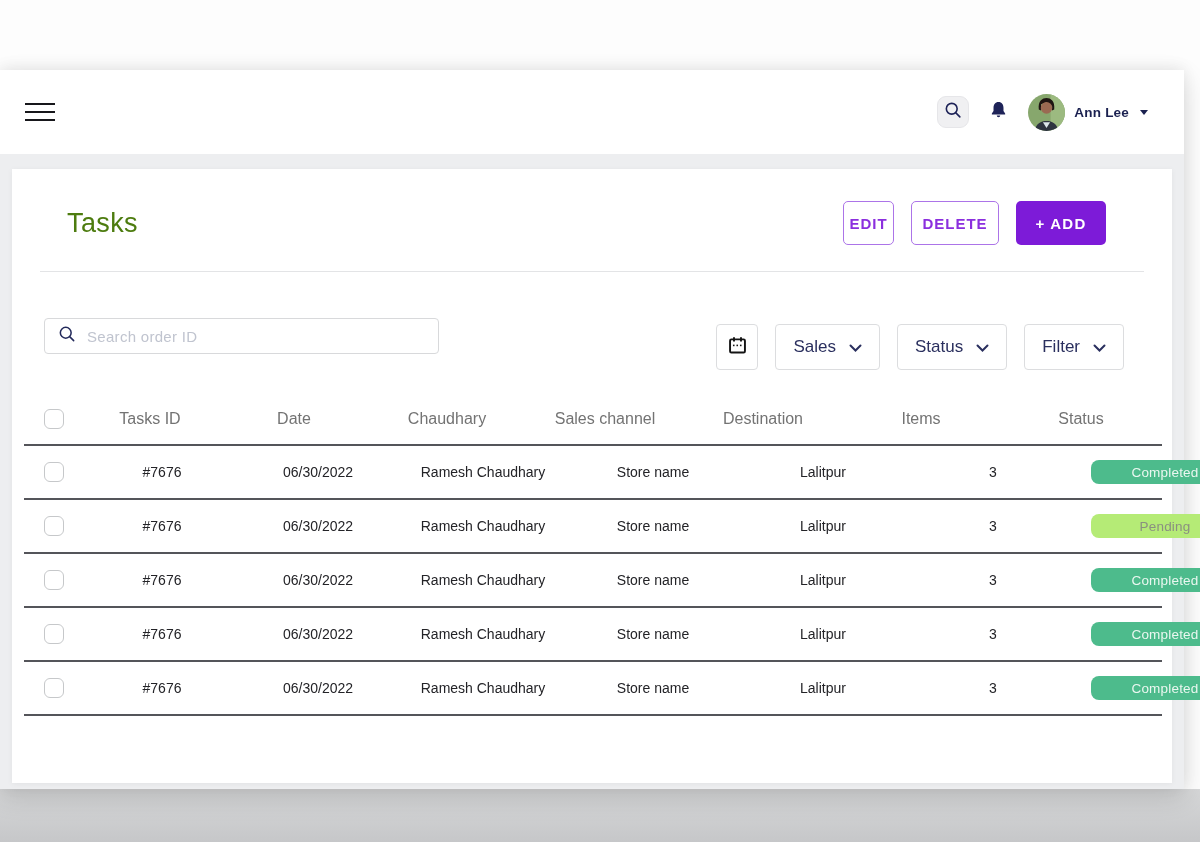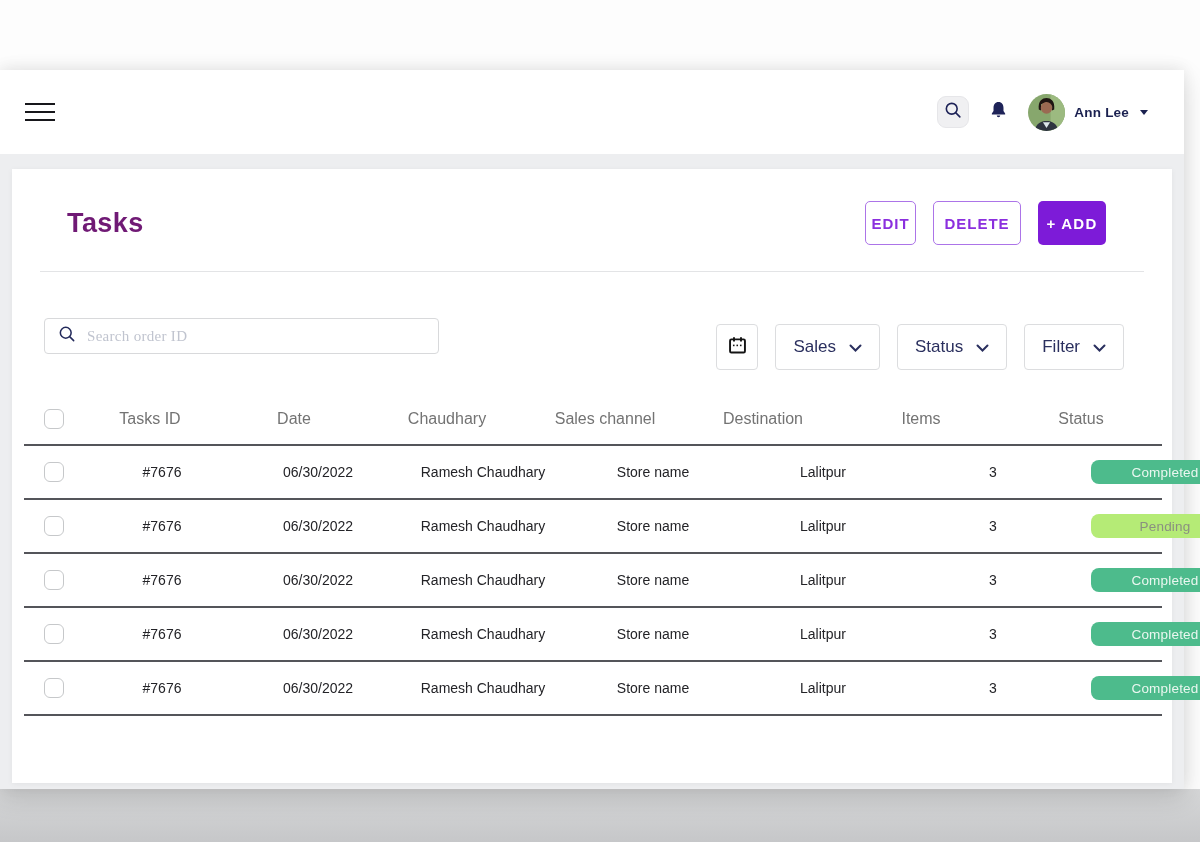--- a/index.html
+++ b/index.html
@@ -47,43 +47,43 @@
   
   .card {
     flex:1; margin:15px 12px 6px; background:#FFFFFF;
     box-shadow:0 1px 6px rgba(0,0,0,0.05);
     display:flex; flex-direction:column;
   }
   .card-head {
     display:flex; align-items:center; justify-content:space-between;
     padding:32px 66px 26px 55px;
   }
-  .page-title { font-size:27px; font-weight:700; color:#701a75; letter-spacing:0.4px; }
+  .page-title { font-size:27px; font-weight:400; color:#4d7c0f; letter-spacing:0.4px; }
   .btn-row { display:flex; gap:17px; }
   .btn {
     height:44px; border-radius:5px; font-family:inherit;
     font-size:15px; font-weight:600; letter-spacing:1px;
     display:flex; align-items:center; justify-content:center; cursor:pointer;
   }
   .btn.outline { background:#FFFFFF; border:1px solid #AC74E8; color:#8B2FDE; }
   .btn.edit { width:51px; }
   .btn.delete { width:88px; }
-  .btn.add { width:68px; background:#7D1BD8; border:none; color:#FFFFFF; letter-spacing:1.2px; }
+  .btn.add { width:90px; background:#7D1BD8; border:none; color:#FFFFFF; letter-spacing:1.2px; }
   .head-divider { height:1px; background:#E3E4E6; margin:0 28px; }
   
   .toolbar {
     display:flex; align-items:center; justify-content:space-between;
     padding:30px 48px 20px 32px;
   }
   .search-box {
     width:395px; height:36px; border:1px solid #D8D9DB; border-radius:4px;
     display:flex; align-items:center; gap:11px; padding:0 13px; background:#fff;
   }
   .search-box input {
-    border:none; outline:none; flex:1; font-family:Liberation Serif, serif;
+    border:none; outline:none; flex:1; font-family:Liberation Sans, sans-serif;
     font-size:15px; color:#be185d; background:transparent;
   }
   .search-box input::placeholder { color:#C0C4CF; letter-spacing:0.3px; }
   .controls { display:flex; align-items:center; gap:17px;margin-top:22px; }
   .icon-btn.calendar {
     width:42px; height:46px; border:1px solid #DCDDDF; border-radius:4px;
     background:#fff; display:grid; place-items:center; cursor:pointer;
   }
   .dropdown {
     height:46px; border:1px solid #DCDDDF; border-radius:4px; background:#fff;

